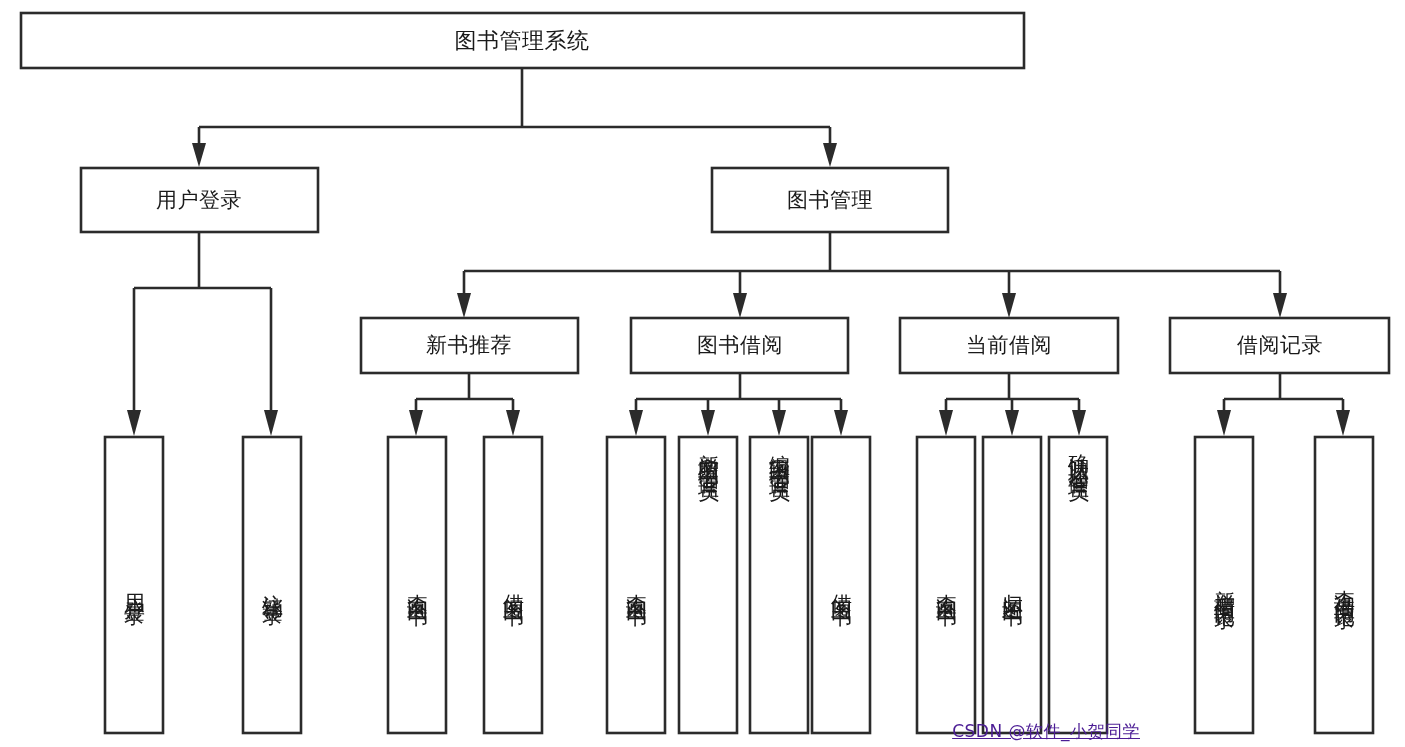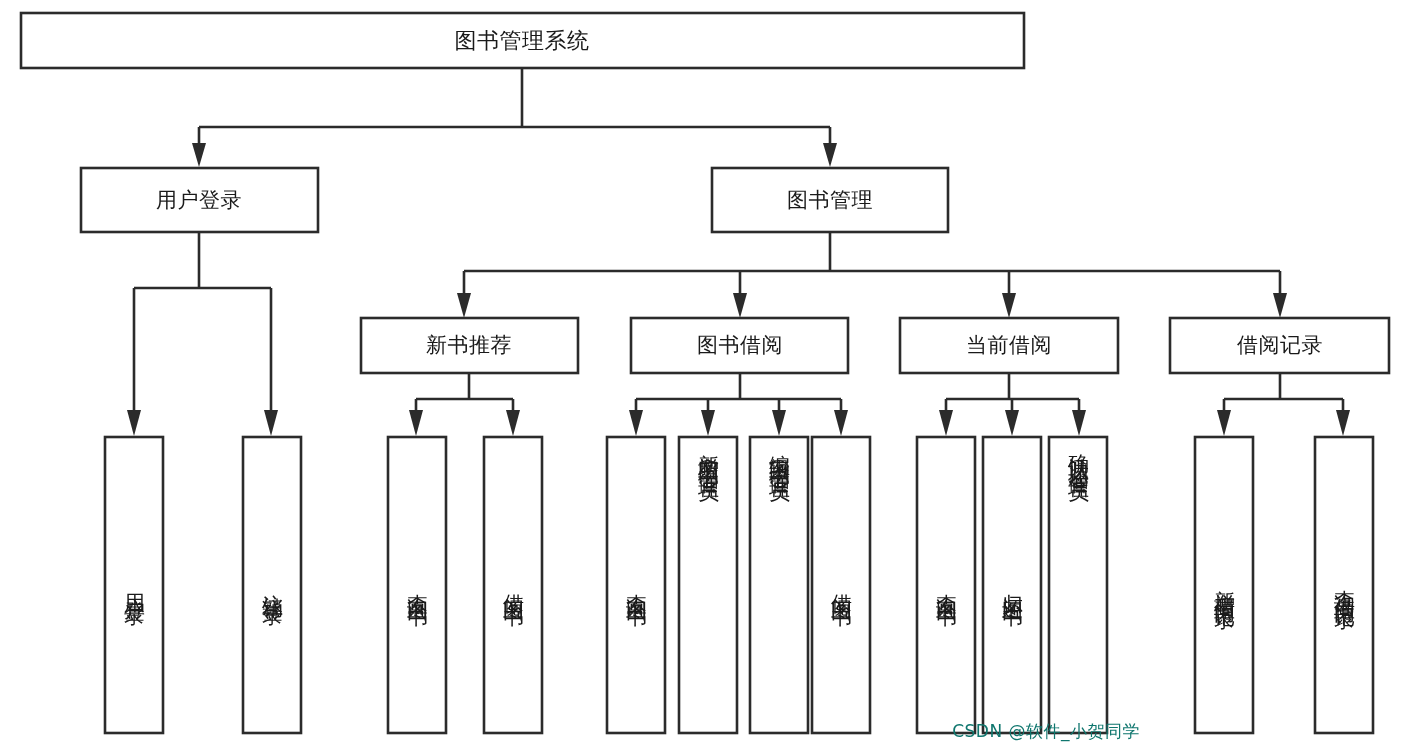--- a/index.html
+++ b/index.html
@@ -70,23 +70,24 @@
     letter-spacing: 4px;
     white-space: nowrap;
     text-align: center;
   }
   .watermark {
     position: absolute;
     right: 8px;
     bottom: 4px;
     font-family: "DejaVu Sans", "Liberation Sans", sans-serif;
     font-size: 17px;
-    color: #0f766e;
+    color: #4c1d95;
     letter-spacing: 0.5px;
     user-select: none;
+    text-decoration: underline;
   }
 </style>
 </head>
 <body>
 
 <div id="diagram-root">
 
   <svg class="flow" viewBox="0 0 1405 747" xmlns="http://www.w3.org/2000/svg">
 
     <g>

